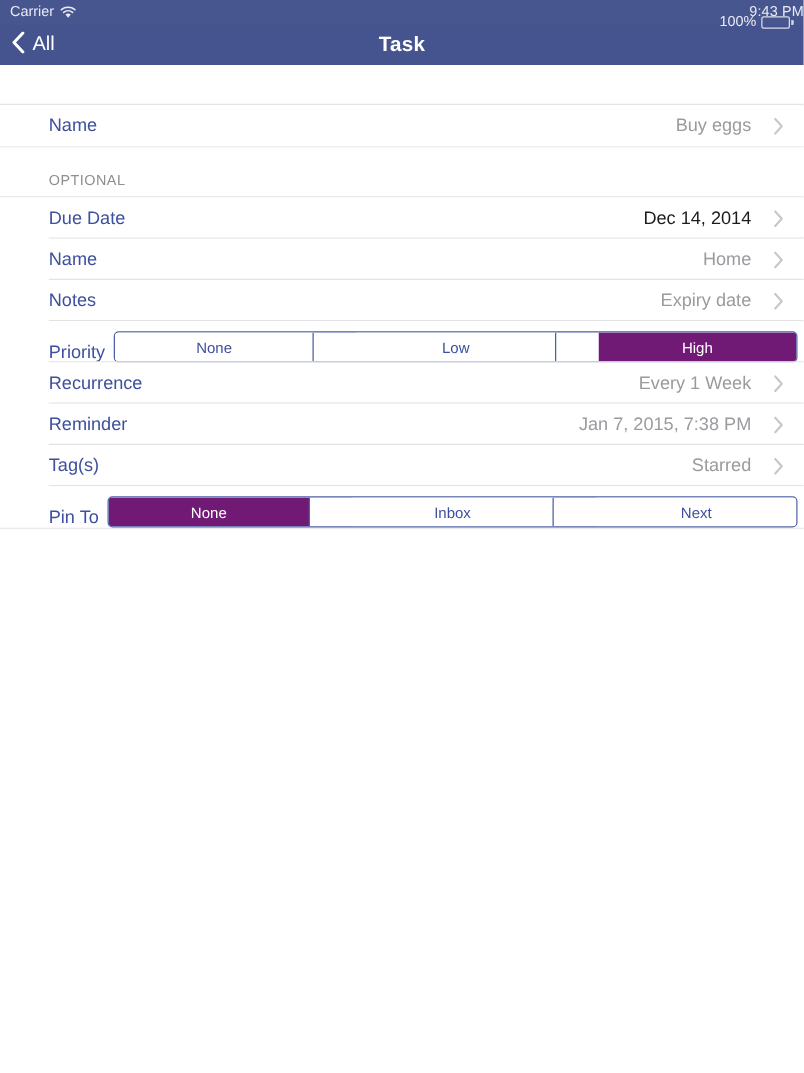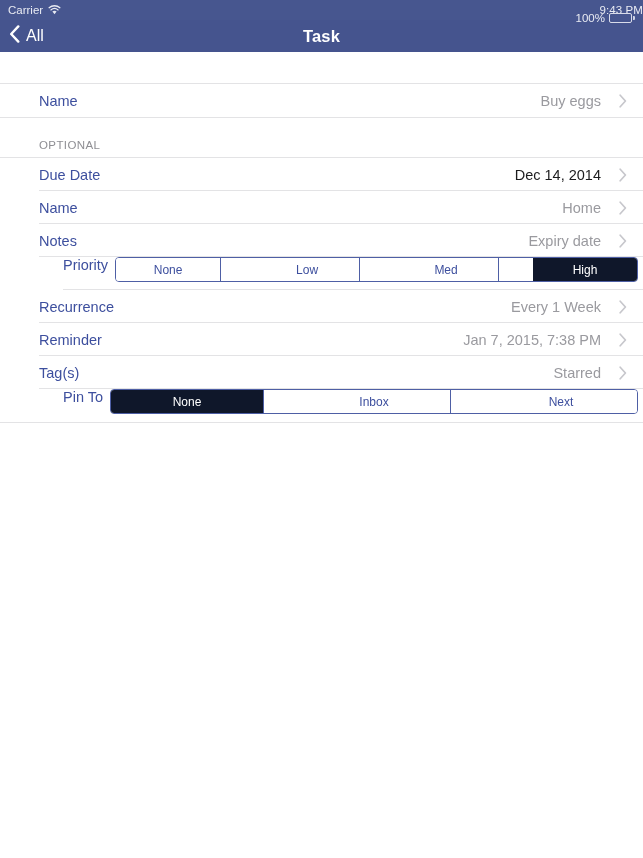--- a/index.html
+++ b/index.html
@@ -175,26 +175,25 @@
     align-items: center;
     justify-content: center;
     padding-right: 8px;
     box-sizing: content-box;
   }
 
   
   .seg-row {
     height: 33px;
     display: flex;
-    align-items: flex-start;
+    align-items: flex-end;
     padding-left: 39px;
     position: relative;
     background: #ffffff;
     box-sizing: border-box;
-    margin-left: 24px;
   }
   .seg-row-sep::after {
     content: "";
     position: absolute;
     left: 39px;
     right: 0;
     bottom: 0;
     height: 1px;
     background: #e3e3e5;
   }
@@ -222,21 +221,21 @@
     justify-content: center;
     font-size: 12px;
     color: #3d4f9e;
     background: #ffffff;
     border-right: 1px solid #4e5fa5;
     cursor: pointer;
     user-select: none;
   }
   .segment:last-child { border-right: none; }
   .segment.selected {
-    background: #0f172a;
+    background: #701a75;
     color: #ffffff;
   }
 
   .bottom-fill {
     background: #ffffff;
     flex: 1;
   }
 </style>
 </head>
 <body>
@@ -326,21 +325,20 @@
             <path d="M1.2 1.2 L6.4 7 L1.2 12.8" stroke="#c7c7cc" stroke-width="1.7" fill="none" stroke-linecap="round" stroke-linejoin="round"></path>
           </svg>
         </span>
       </div>
 
       <div class="seg-row seg-row-sep">
         <span class="seg-label">Priority</span>
         <div class="segmented">
           <div class="segment">None</div>
           <div class="segment">Low</div>
-          <div class="segment">Med</div>
           <div class="segment selected">High</div>
         </div>
       </div>
 
       <div class="row row-sep">
         <span class="row-label">Recurrence</span>
         <span class="row-value">Every 1 Week</span>
         <span class="chevron">
           <svg width="8" height="14" viewBox="0 0 8 14">
             <path d="M1.2 1.2 L6.4 7 L1.2 12.8" stroke="#c7c7cc" stroke-width="1.7" fill="none" stroke-linecap="round" stroke-linejoin="round"></path>

